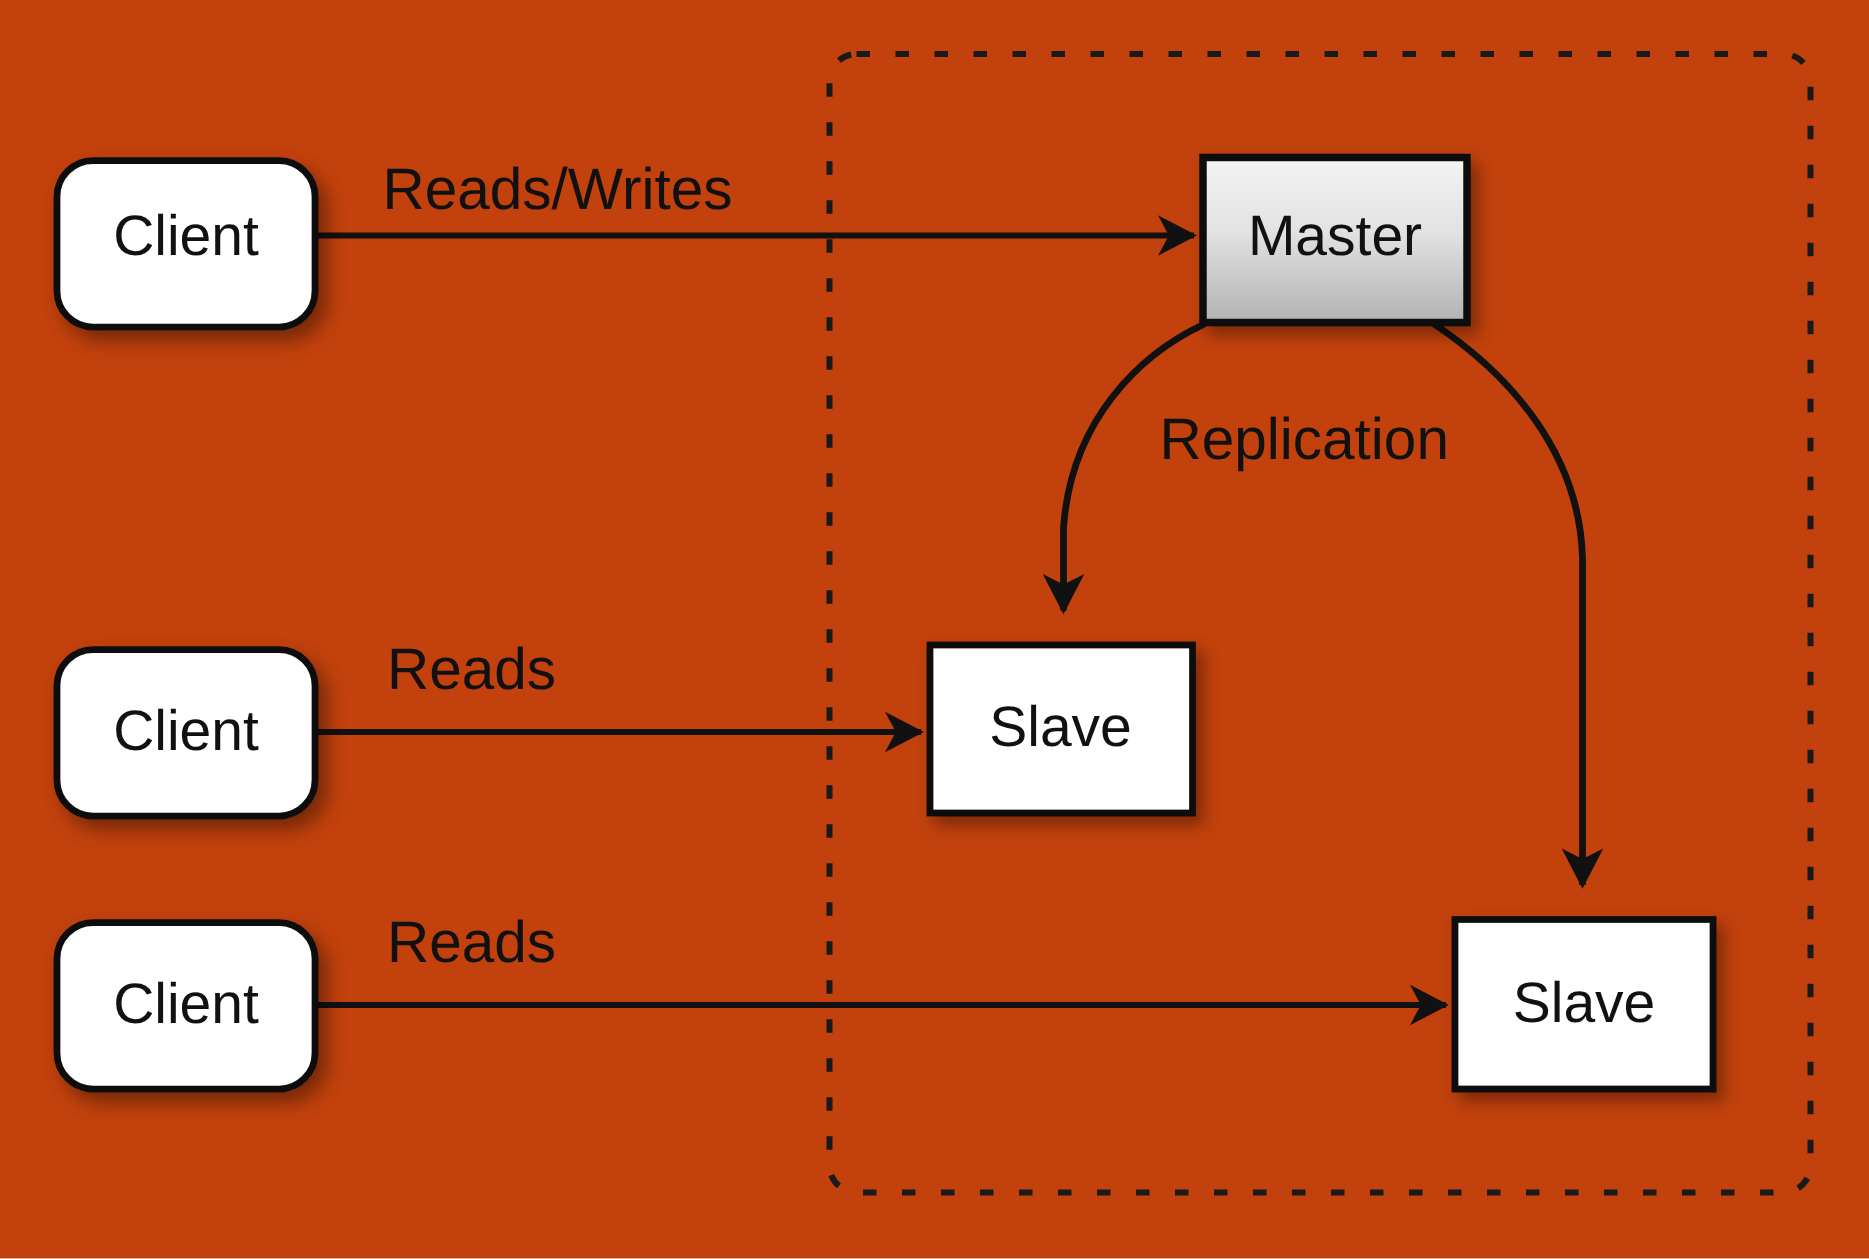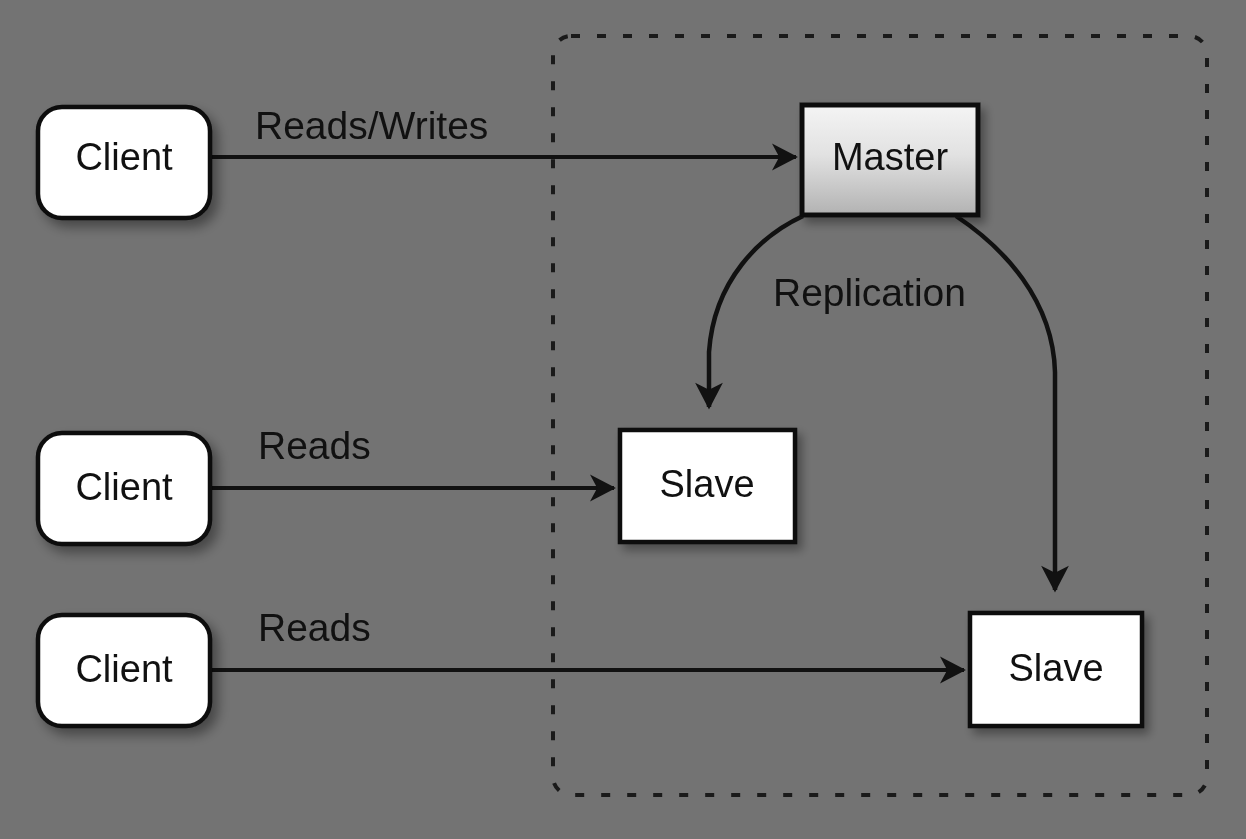--- a/index.html
+++ b/index.html
@@ -8,21 +8,21 @@
     padding: 0;
     background: #ffffff;
   }
   body {
     font-family: "Liberation Sans", sans-serif;
   }
   #canvas-wrap {
     position: relative;
     width: 1246px;
     height: 839px;
-    background: #737373;
+    background: #c2410c;
     overflow: hidden;
   }
   #diagram-svg {
     position: absolute;
     top: 0;
     left: 0;
     width: 1246px;
     height: 839px;
     display: block;
   }

